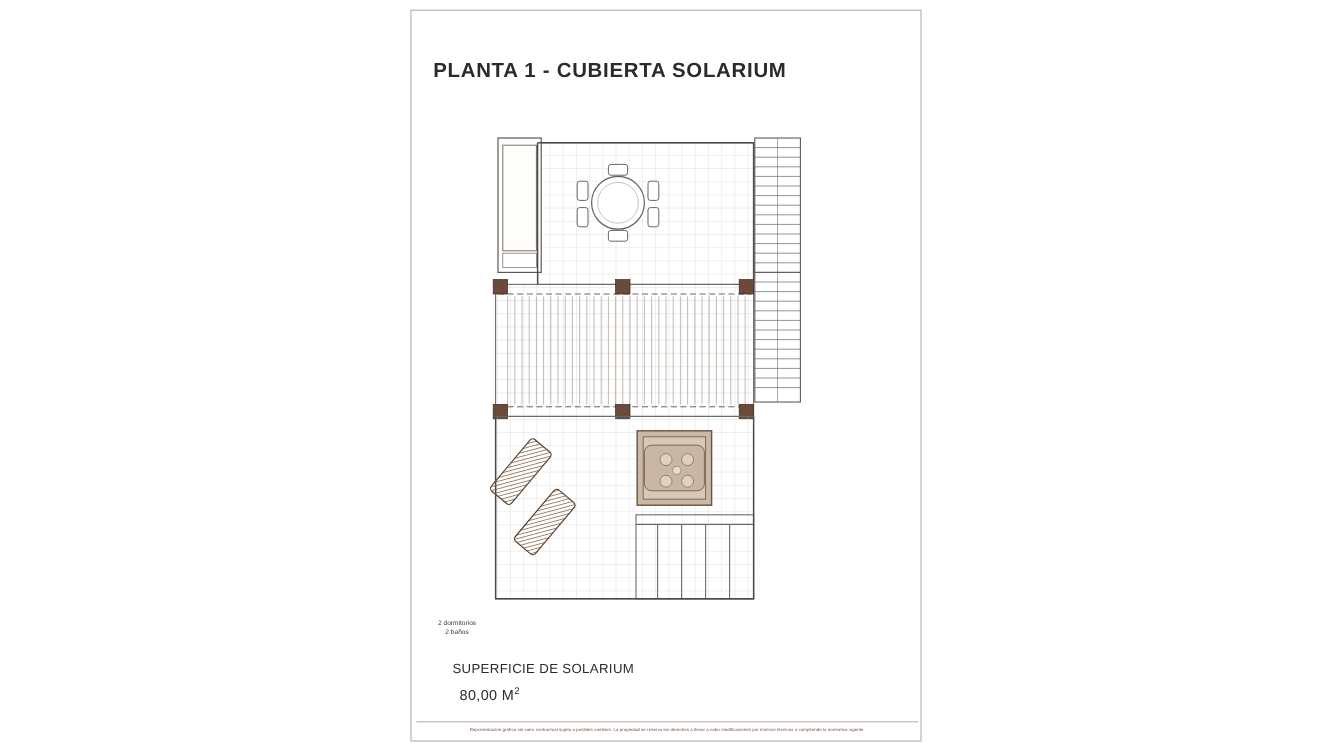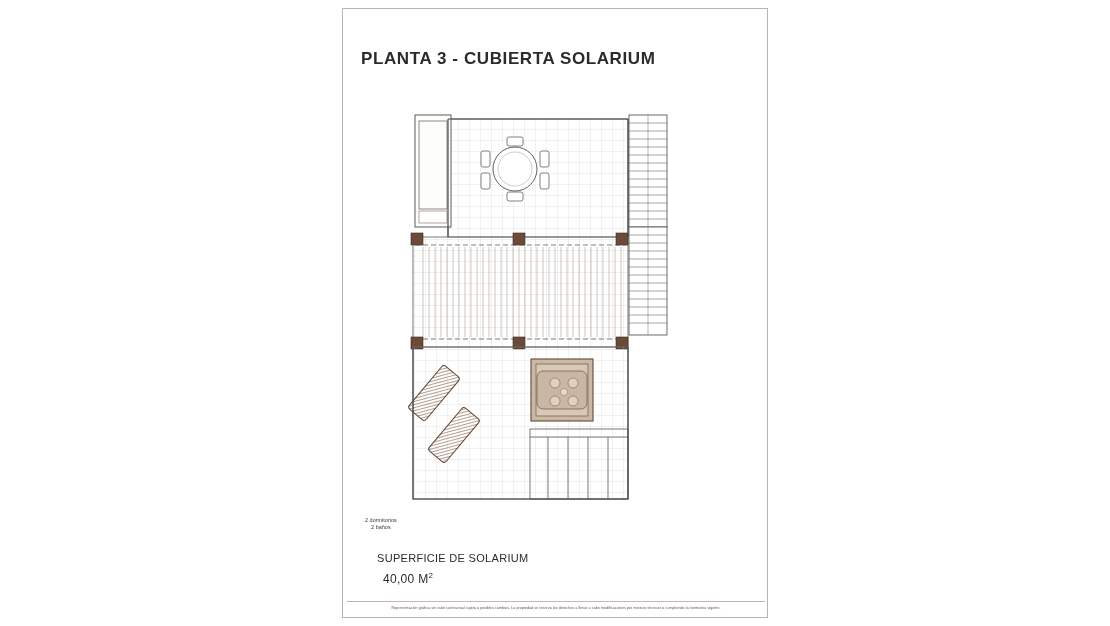--- a/index.html
+++ b/index.html
@@ -92,21 +92,21 @@
   }
   svg { display: block; }
 </style>
 </head>
 <body>
 
 <div id="page">
 
   <div id="sheet">
 
-    <div id="plan-title">PLANTA 3 - CUBIERTA SOLARIUM</div>
+    <div id="plan-title">PLANTA 1 - CUBIERTA SOLARIUM</div>
 
     <div id="drawing">
       <svg width="330" height="400" viewBox="0 0 330 400">
         <defs>
           <pattern id="tilegrid" width="11" height="11" patternUnits="userSpaceOnUse">
             <path d="M 11 0 L 0 0 0 11" fill="none" stroke="#d2cac3" stroke-width="0.5"></path>
           </pattern>
           <pattern id="tilegrid2" width="11" height="11" patternUnits="userSpaceOnUse">
             <path d="M 11 0 L 0 0 0 11" fill="none" stroke="#cdc5bd" stroke-width="0.5"></path>
           </pattern>
@@ -255,19 +255,19 @@
         </g>
       </svg>
     </div>
 
     <div class="foot" id="beds-line">
       <div>2 dormitorios</div>
       <div>2 baños</div>
     </div>
 
     <div class="foot" id="area-label">SUPERFICIE DE SOLARIUM</div>
-    <div class="foot" id="area-value"><span>40,00 M</span><sup>2</sup></div>
+    <div class="foot" id="area-value"><span>80,00 M</span><sup>2</sup></div>
 
     <div id="rule"></div>
     <div class="foot" id="disclaimer">Representación gráfica sin valor contractual sujeta a posibles cambios. La propiedad se reserva los derechos a llevar a cabo modificaciones por motivos técnicos o cumpliendo la normativa vigente.</div>
 
   </div>
 </div>
 
 </body></html>

